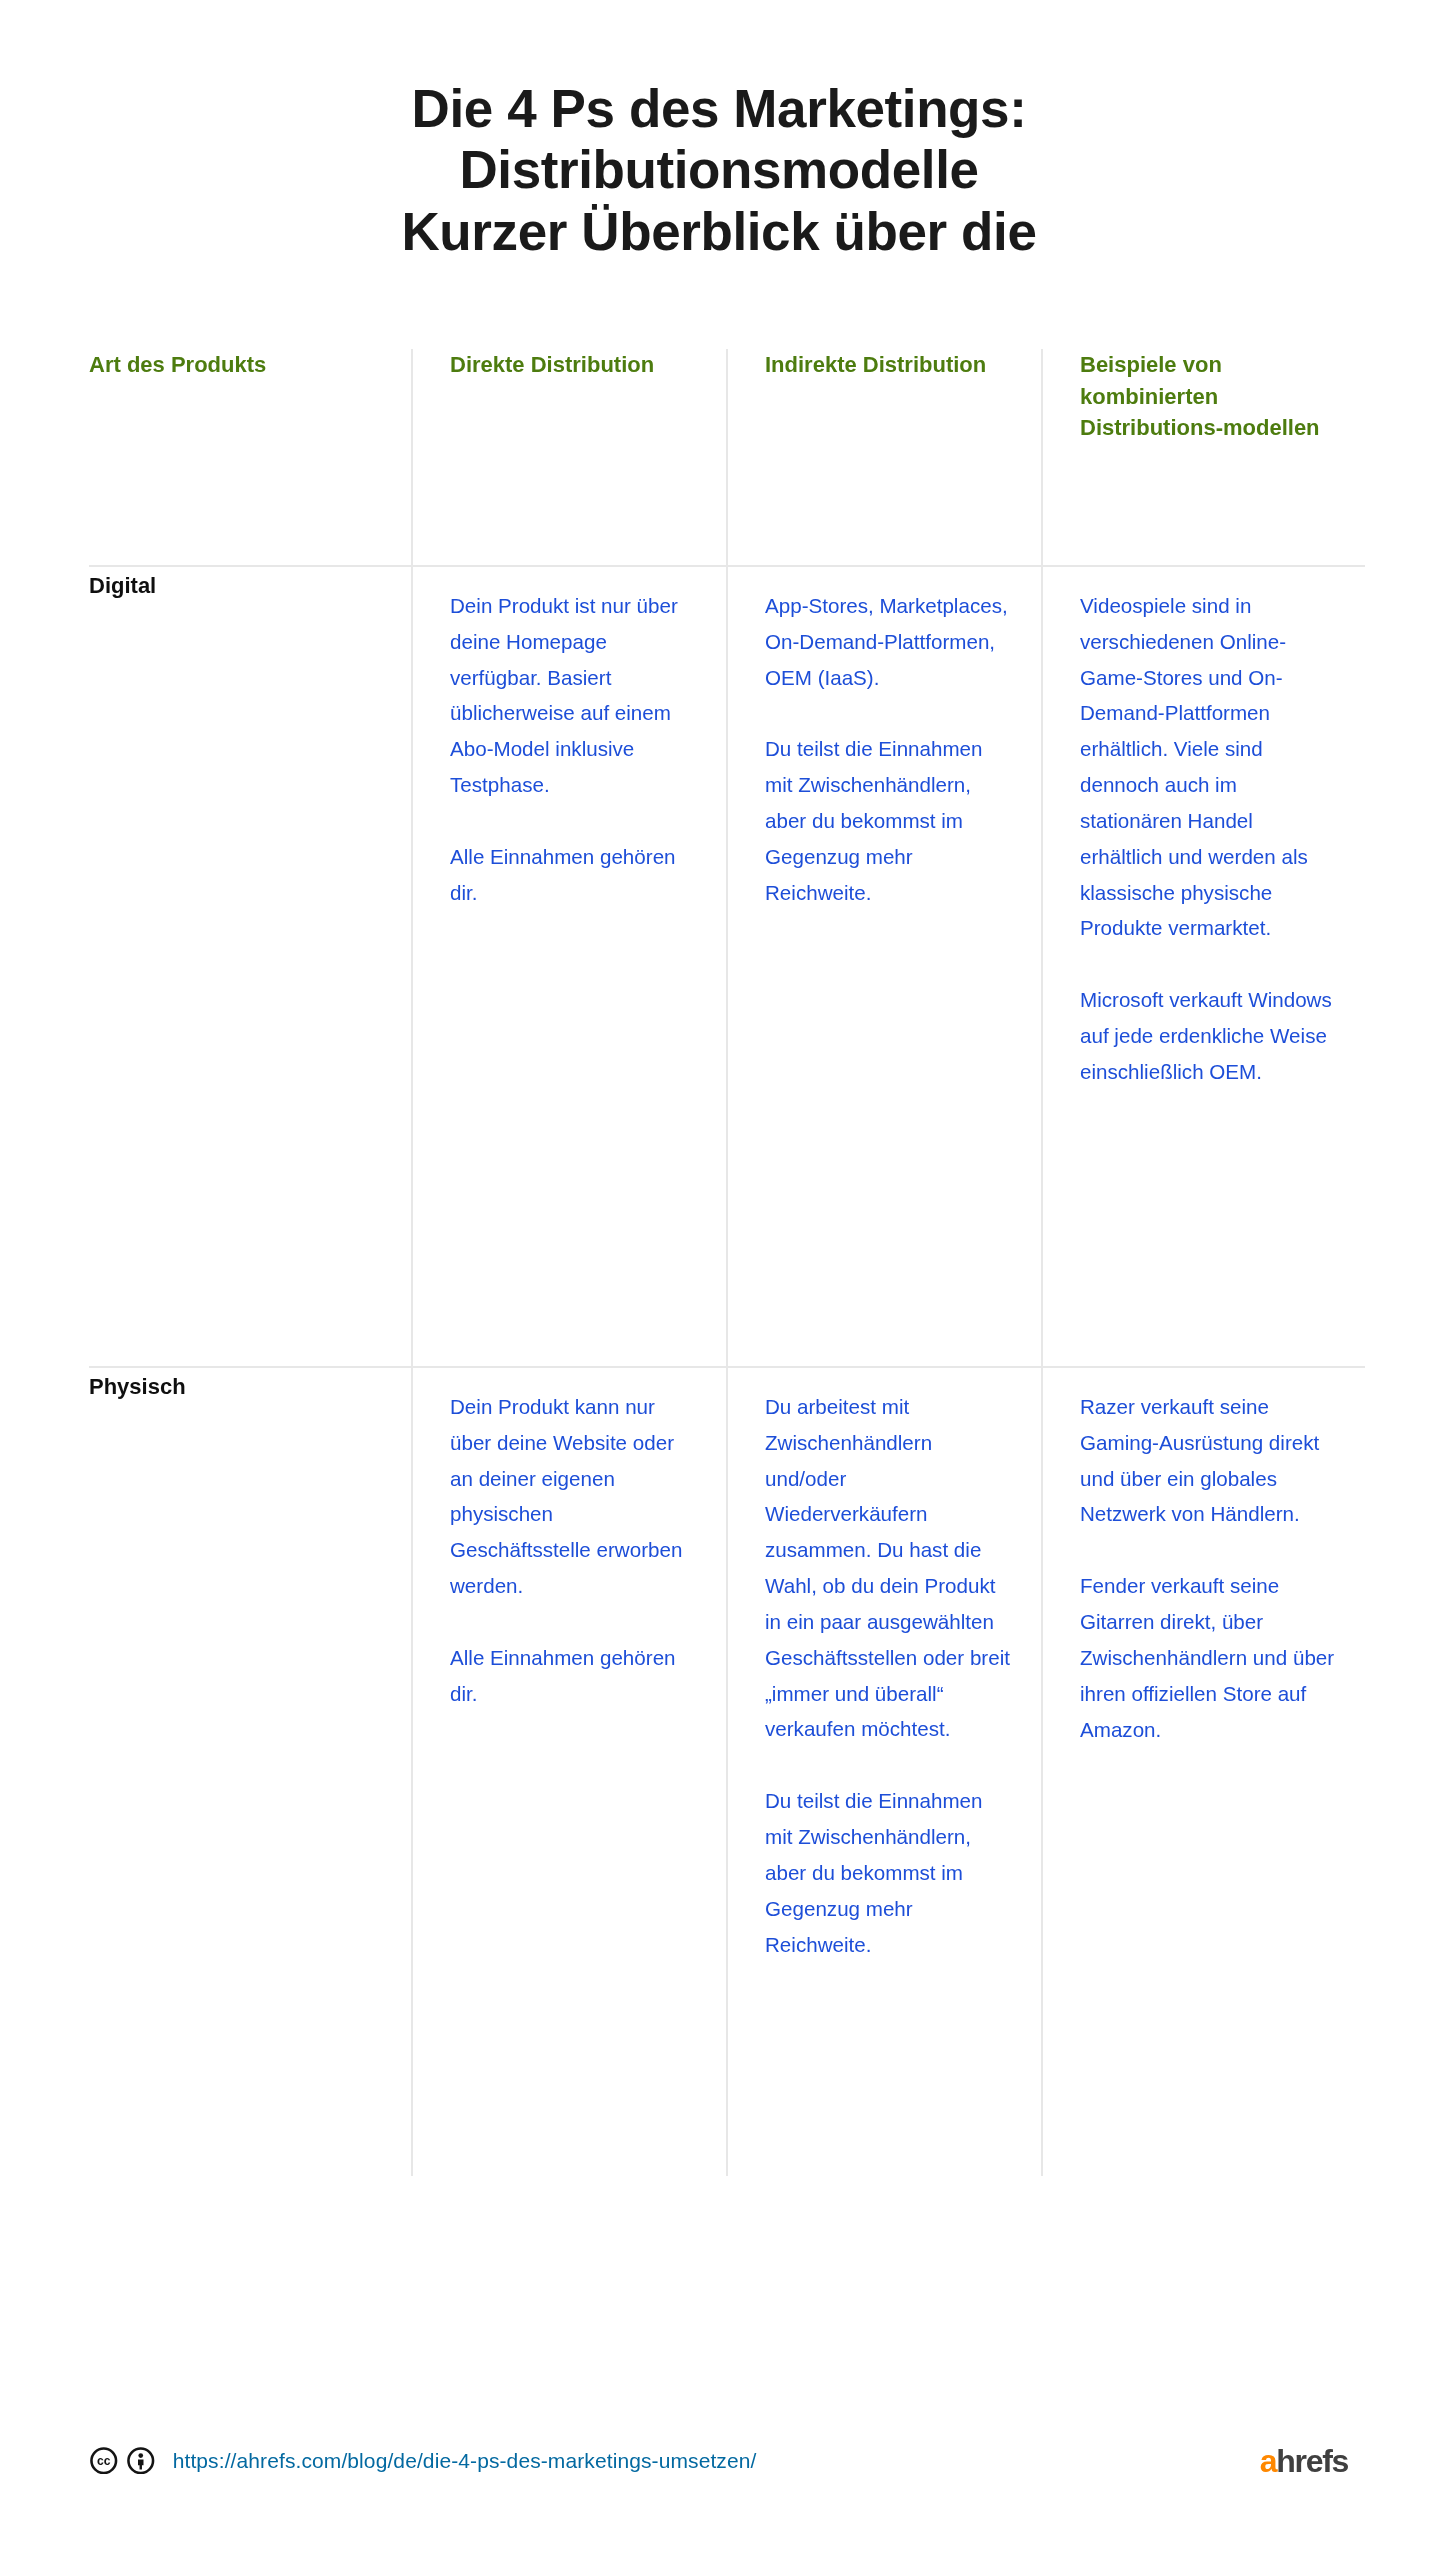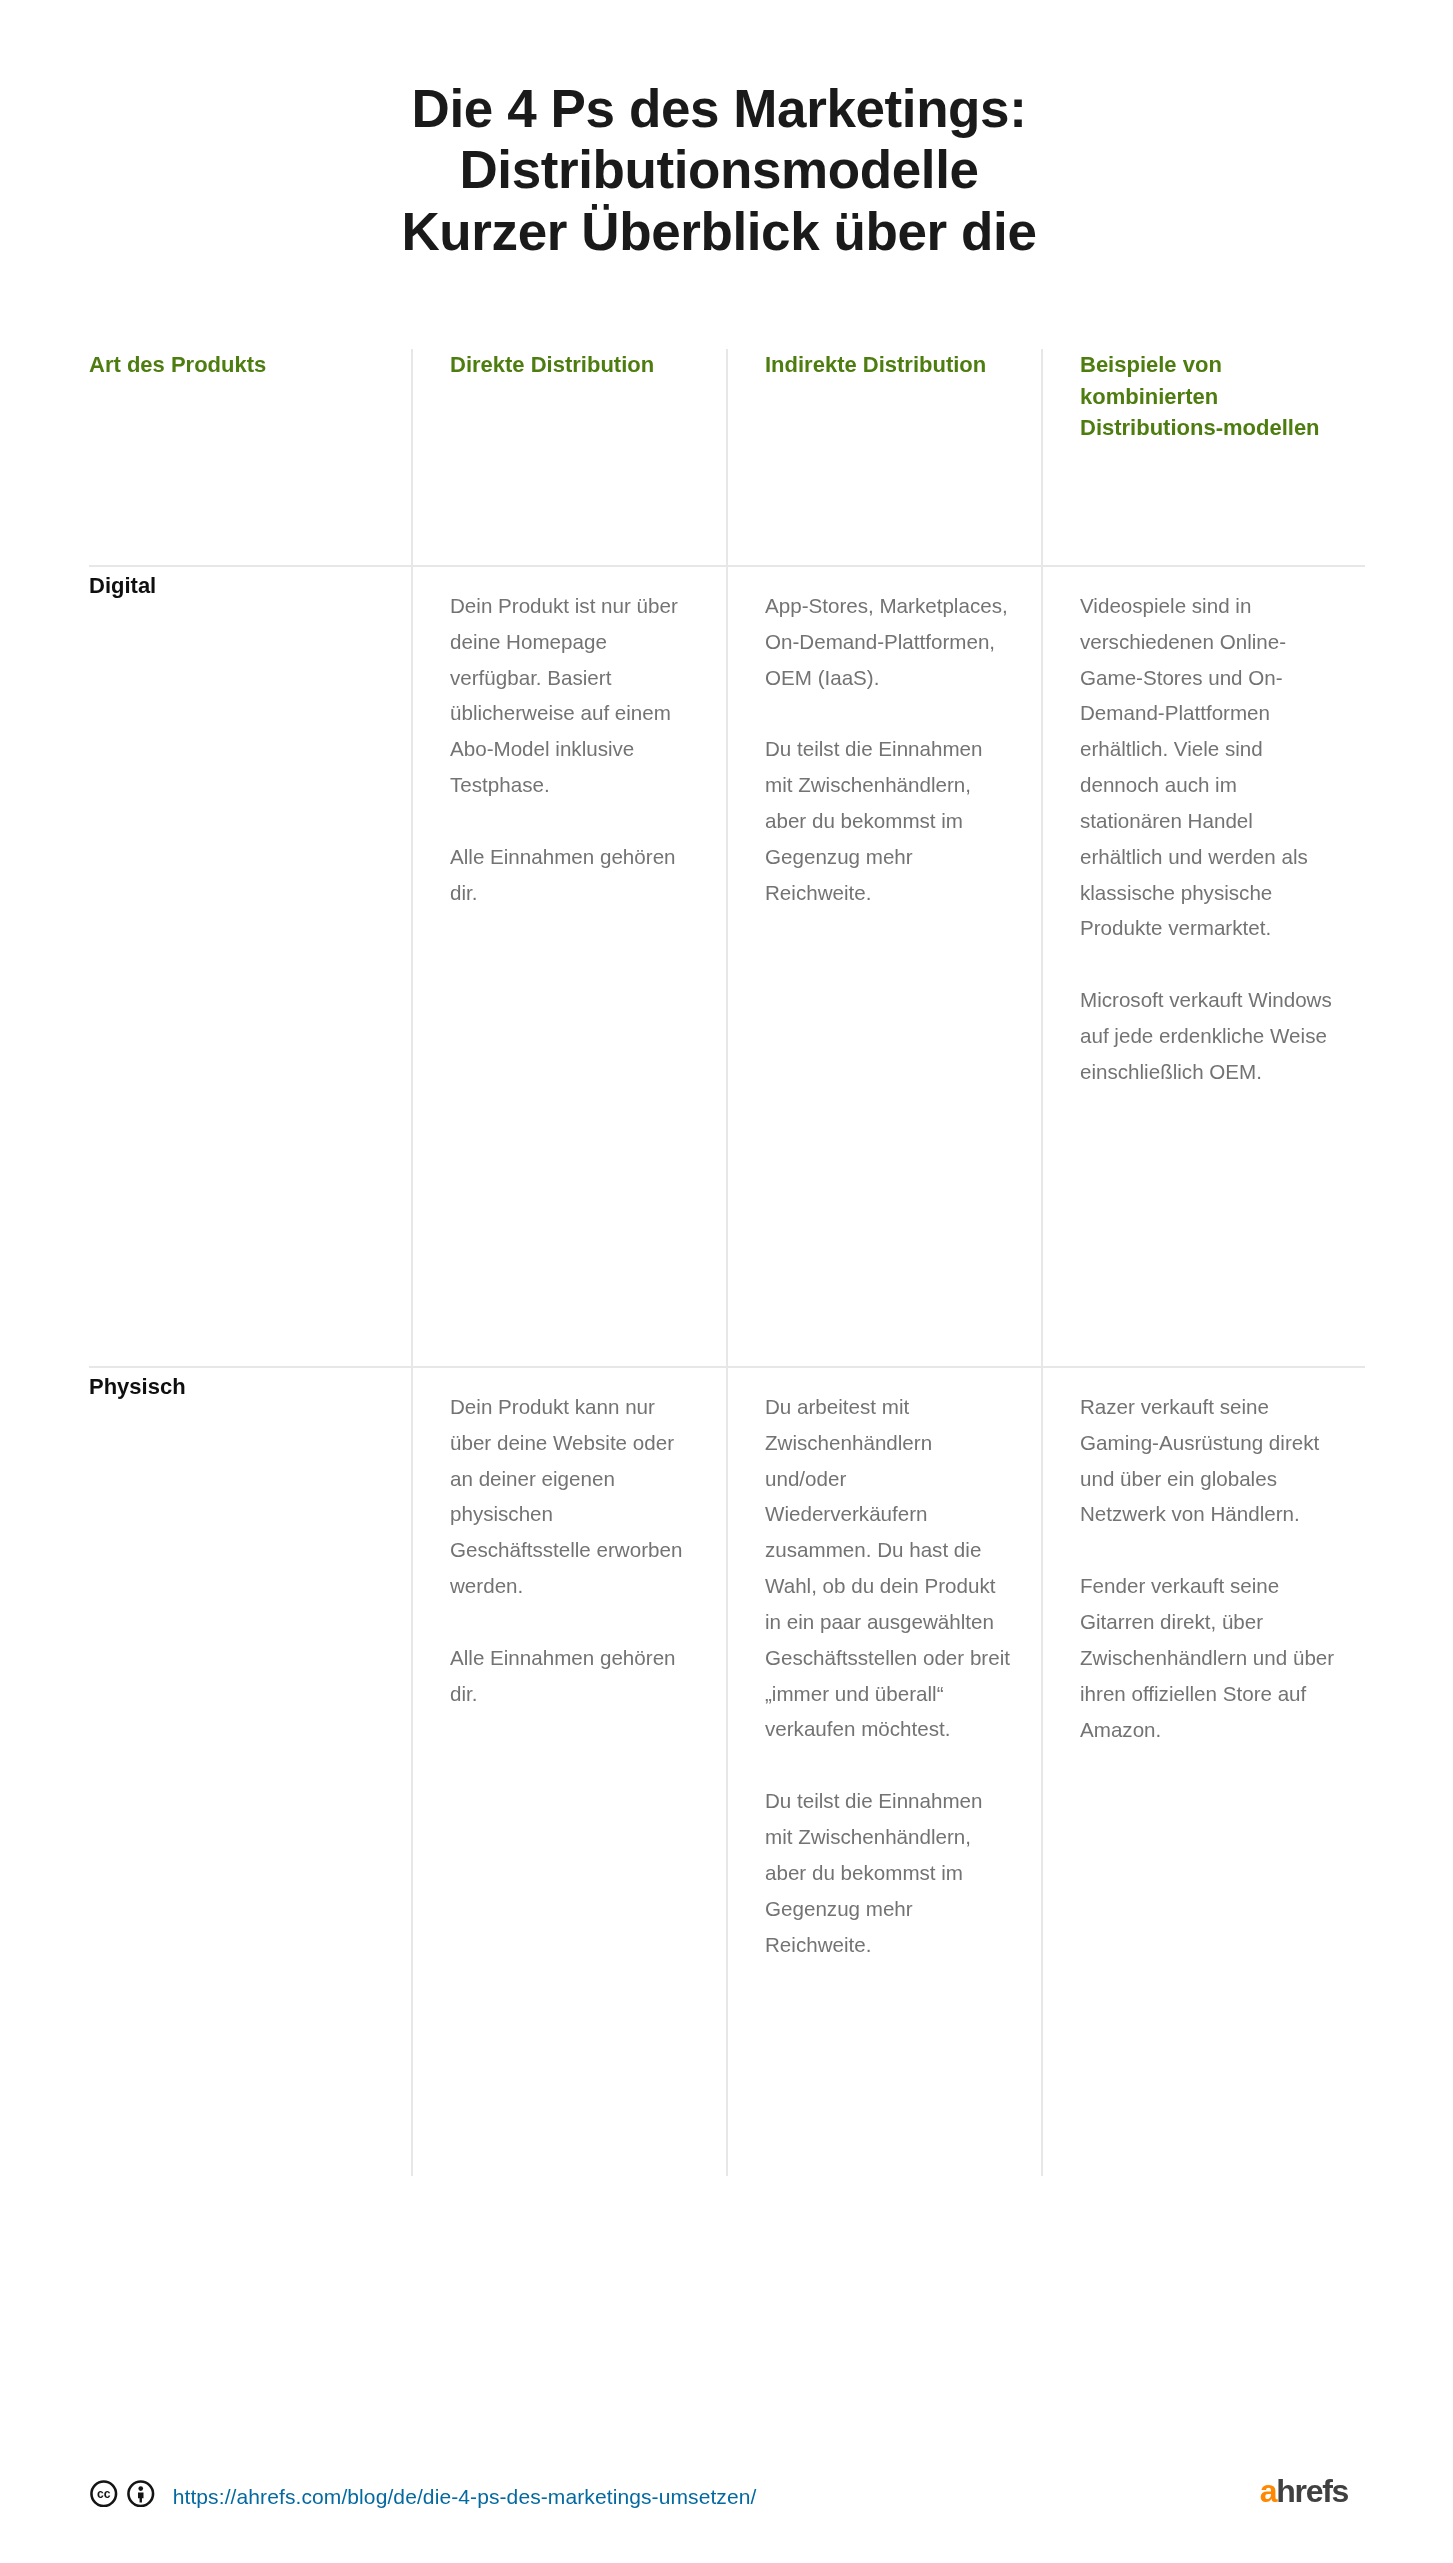--- a/index.html
+++ b/index.html
@@ -89,43 +89,43 @@
     padding-top: 36px;
     padding-bottom: 48px;
   }
   tbody tr.row-sep td {
     border-top: 2.4px solid #e7e7e7;
   }
   .td-inner {
     padding: 0 27.5px 0 37px;
     font-size: 20.6px;
     line-height: 1.74;
-    color: #737373;
+    color: #1d4ed8;
   }
   tbody td.first .td-inner {
     padding-left: 0;
     font-weight: 700;
     font-size: 22px;
     color: #0f0f0f;
   }
   .para + .para {
     margin-top: 36px;
   }
   tbody tr.digital td { height: 799px; }
   tbody tr.physisch td { height: 808px; }
 
   
   .footer {
     position: absolute;
     left: 0;
     right: 0;
-    bottom: 56px;
+    bottom: 74px;
     height: 57px;
     display: flex;
-    align-items: flex-end;
+    align-items: center;
     padding: 0 90px;
     box-sizing: border-box;
   }
   .cc-icons {
     display: flex;
     align-items: center;
     gap: 9.7px;
     flex: 0 0 auto;
   }
   .cc-icon svg { display: block; }

